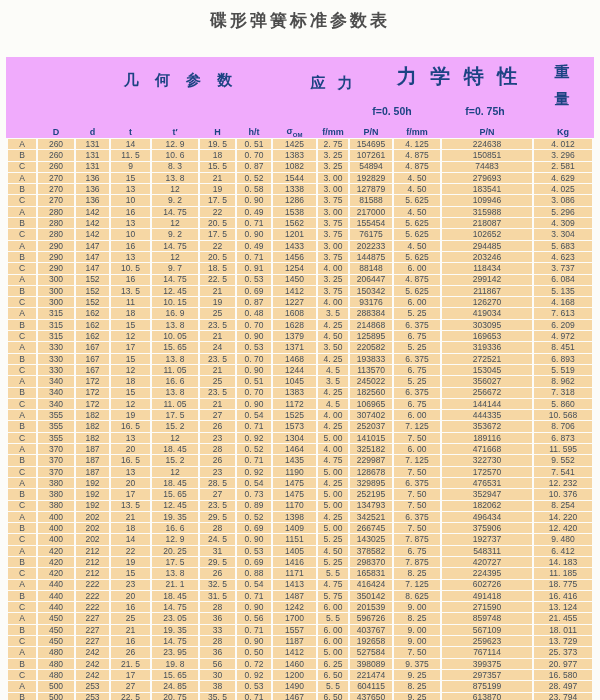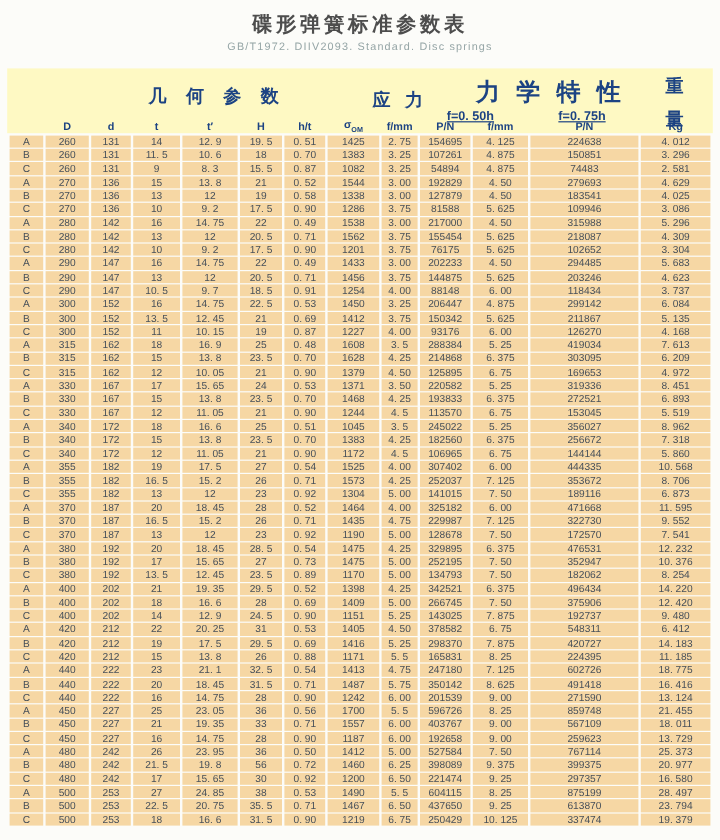--- a/index.html
+++ b/index.html
@@ -12,33 +12,33 @@
   .title {
     text-align:center; padding-top:9px;
     font-size:17px; letter-spacing:3px; color:#4d4d4d;
     font-family:Liberation Sans, sans-serif; font-weight:bold;
   }
   .subtitle {
     text-align:center; margin-top:2px;
     font-size:9px; letter-spacing:1px; color:#95a5a6;
   }
   .table-wrap { position:absolute; left:6px; top:57px; width:588px; }
-  .band { position:relative; height:54px; background:#fef9c3; }
+  .band { position:relative; height:81px; background:#f0abfc; }
   .gh {
     position:absolute; color:#1c4383; font-weight:bold;
     text-align:center; white-space:nowrap;
   }
   .gh-geo    { left:60px;  width:230px; top:14px; font-size:15px; letter-spacing:6px; }
   .gh-stress { left:285px; width:85px;  top:17px; font-size:15px; letter-spacing:4px; }
   .gh-mech   { left:362px; width:182px; top:6px;  font-size:20px; letter-spacing:4px; }
   .gh-wt     { left:528px; width:56px;  top:6px;  font-size:15px; }
   .gh-wb     { left:528px; width:56px;  top:33px; font-size:15px; }
   .sh {
     position:absolute; color:#1c4383; font-weight:bold;
-    text-align:center; font-size:10.5px; top:34px; white-space:nowrap;text-decoration:underline;
+    text-align:center; font-size:10.5px; top:48px; white-space:nowrap;
   }
   .sh-f050 { left:340px; width:92px; }
   .sh-f075 { left:433px; width:92px; }
   table {
     position:relative; z-index:2; margin-top:-13px;
     width:588px; table-layout:fixed;
     border-collapse:separate; border-spacing:2px 1px;
     background:transparent;
   }
   thead td {
@@ -52,21 +52,20 @@
     text-align:center; vertical-align:middle;
     height:10.3px; padding:0; font-size:8.5px; line-height:1;
     white-space:nowrap; overflow:hidden;
   }
 </style>
 </head>
 <body>
 
 <div class="page">
   <div class="title">碟形弹簧标准参数表</div>
-  <div class="subtitle">GB/T1972. DIIV2093. Standard. Disc springs</div>
 
   <div class="table-wrap">
     <div class="band">
       <div class="gh gh-geo">几 何 参 数</div>
       <div class="gh gh-stress">应 力</div>
       <div class="gh gh-mech">力 学 特 性</div>
       <div class="gh gh-wt">重</div>
       <div class="sh sh-f050">f=0. 50h</div>
       <div class="sh sh-f075">f=0. 75h</div>
       <div class="gh gh-wb">量</div>
@@ -694,21 +693,21 @@
           <tr>
             <td>A</td>
             <td>440</td>
             <td>222</td>
             <td>23</td>
             <td>21. 1</td>
             <td>32. 5</td>
             <td>0. 54</td>
             <td>1413</td>
             <td>4. 75</td>
-            <td>247180</td>
+            <td>416424</td>
             <td>7. 125</td>
             <td>602726</td>
             <td>18. 775</td>
           </tr>
           <tr>
             <td>B</td>
             <td>440</td>
             <td>222</td>
             <td>20</td>
             <td>18. 45</td>

